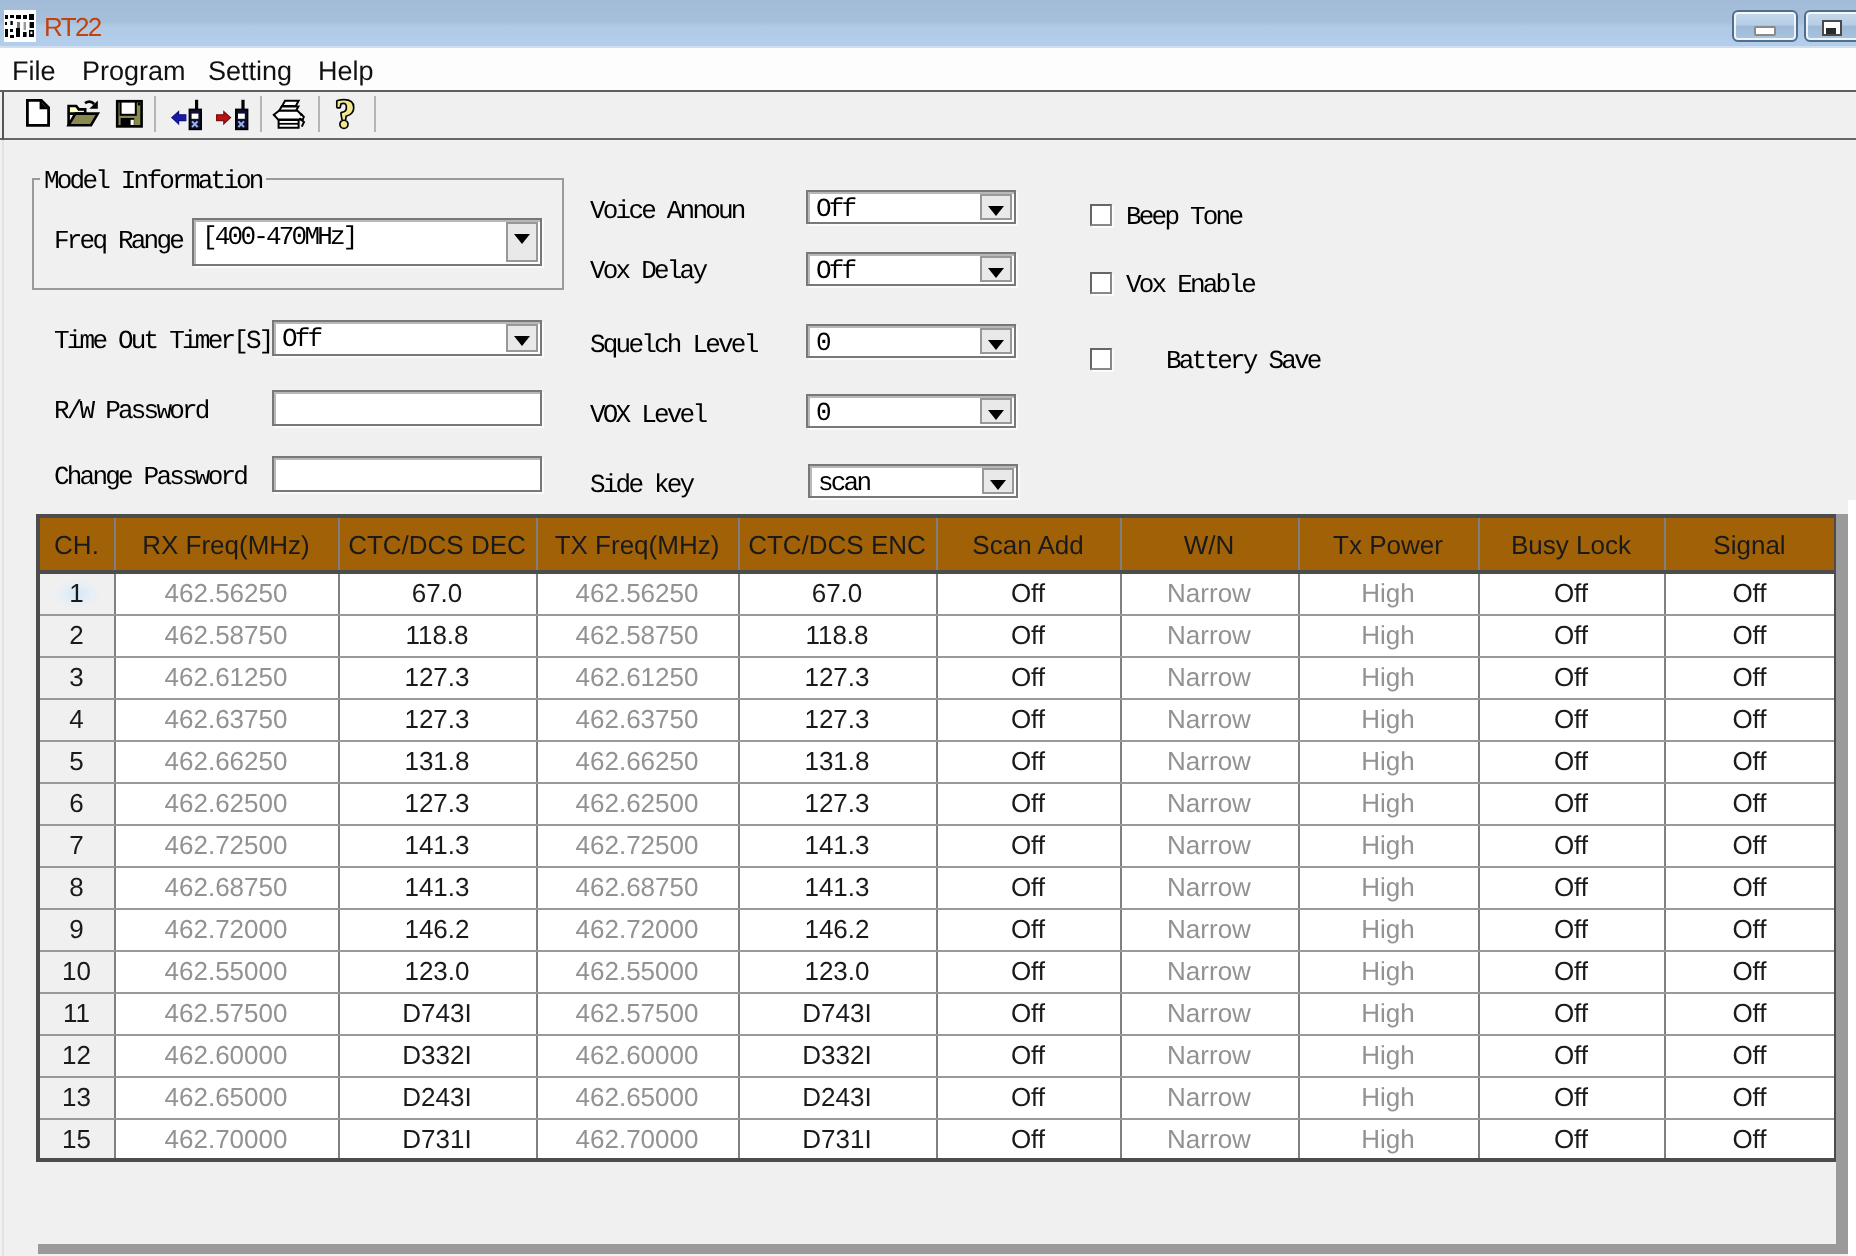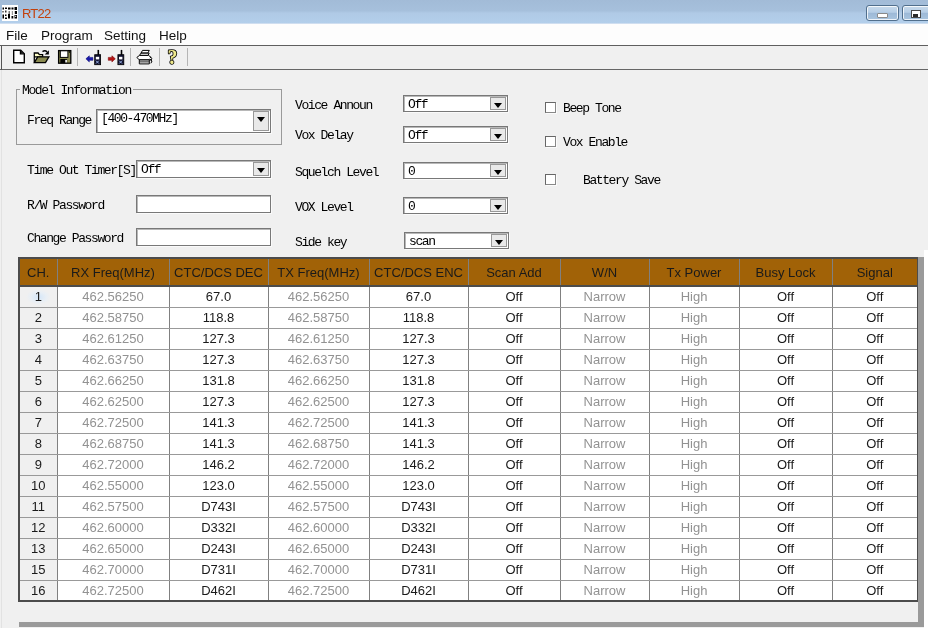--- a/index.html
+++ b/index.html
@@ -414,30 +414,18 @@
           <td class="gy">462.70000</td>
           <td>D731I</td>
           <td class="gy">462.70000</td>
           <td>D731I</td>
           <td>Off</td>
           <td class="gy">Narrow</td>
           <td class="gy">High</td>
           <td>Off</td>
           <td>Off</td>
         </tr>
-<tr>
-          <td class="chn">16</td>
-          <td class="gy">462.72500</td>
-          <td>D462I</td>
-          <td class="gy">462.72500</td>
-          <td>D462I</td>
-          <td>Off</td>
-          <td class="gy">Narrow</td>
-          <td class="gy">High</td>
-          <td>Off</td>
-          <td>Off</td>
-        </tr>
 </tbody>
 </table>
 </div>
 <div class="abs" id="scrollbar"></div>
 <div class="abs" id="hscroll"></div>
 <div class="abs" id="rightwhite"></div>
 
 </body></html>

